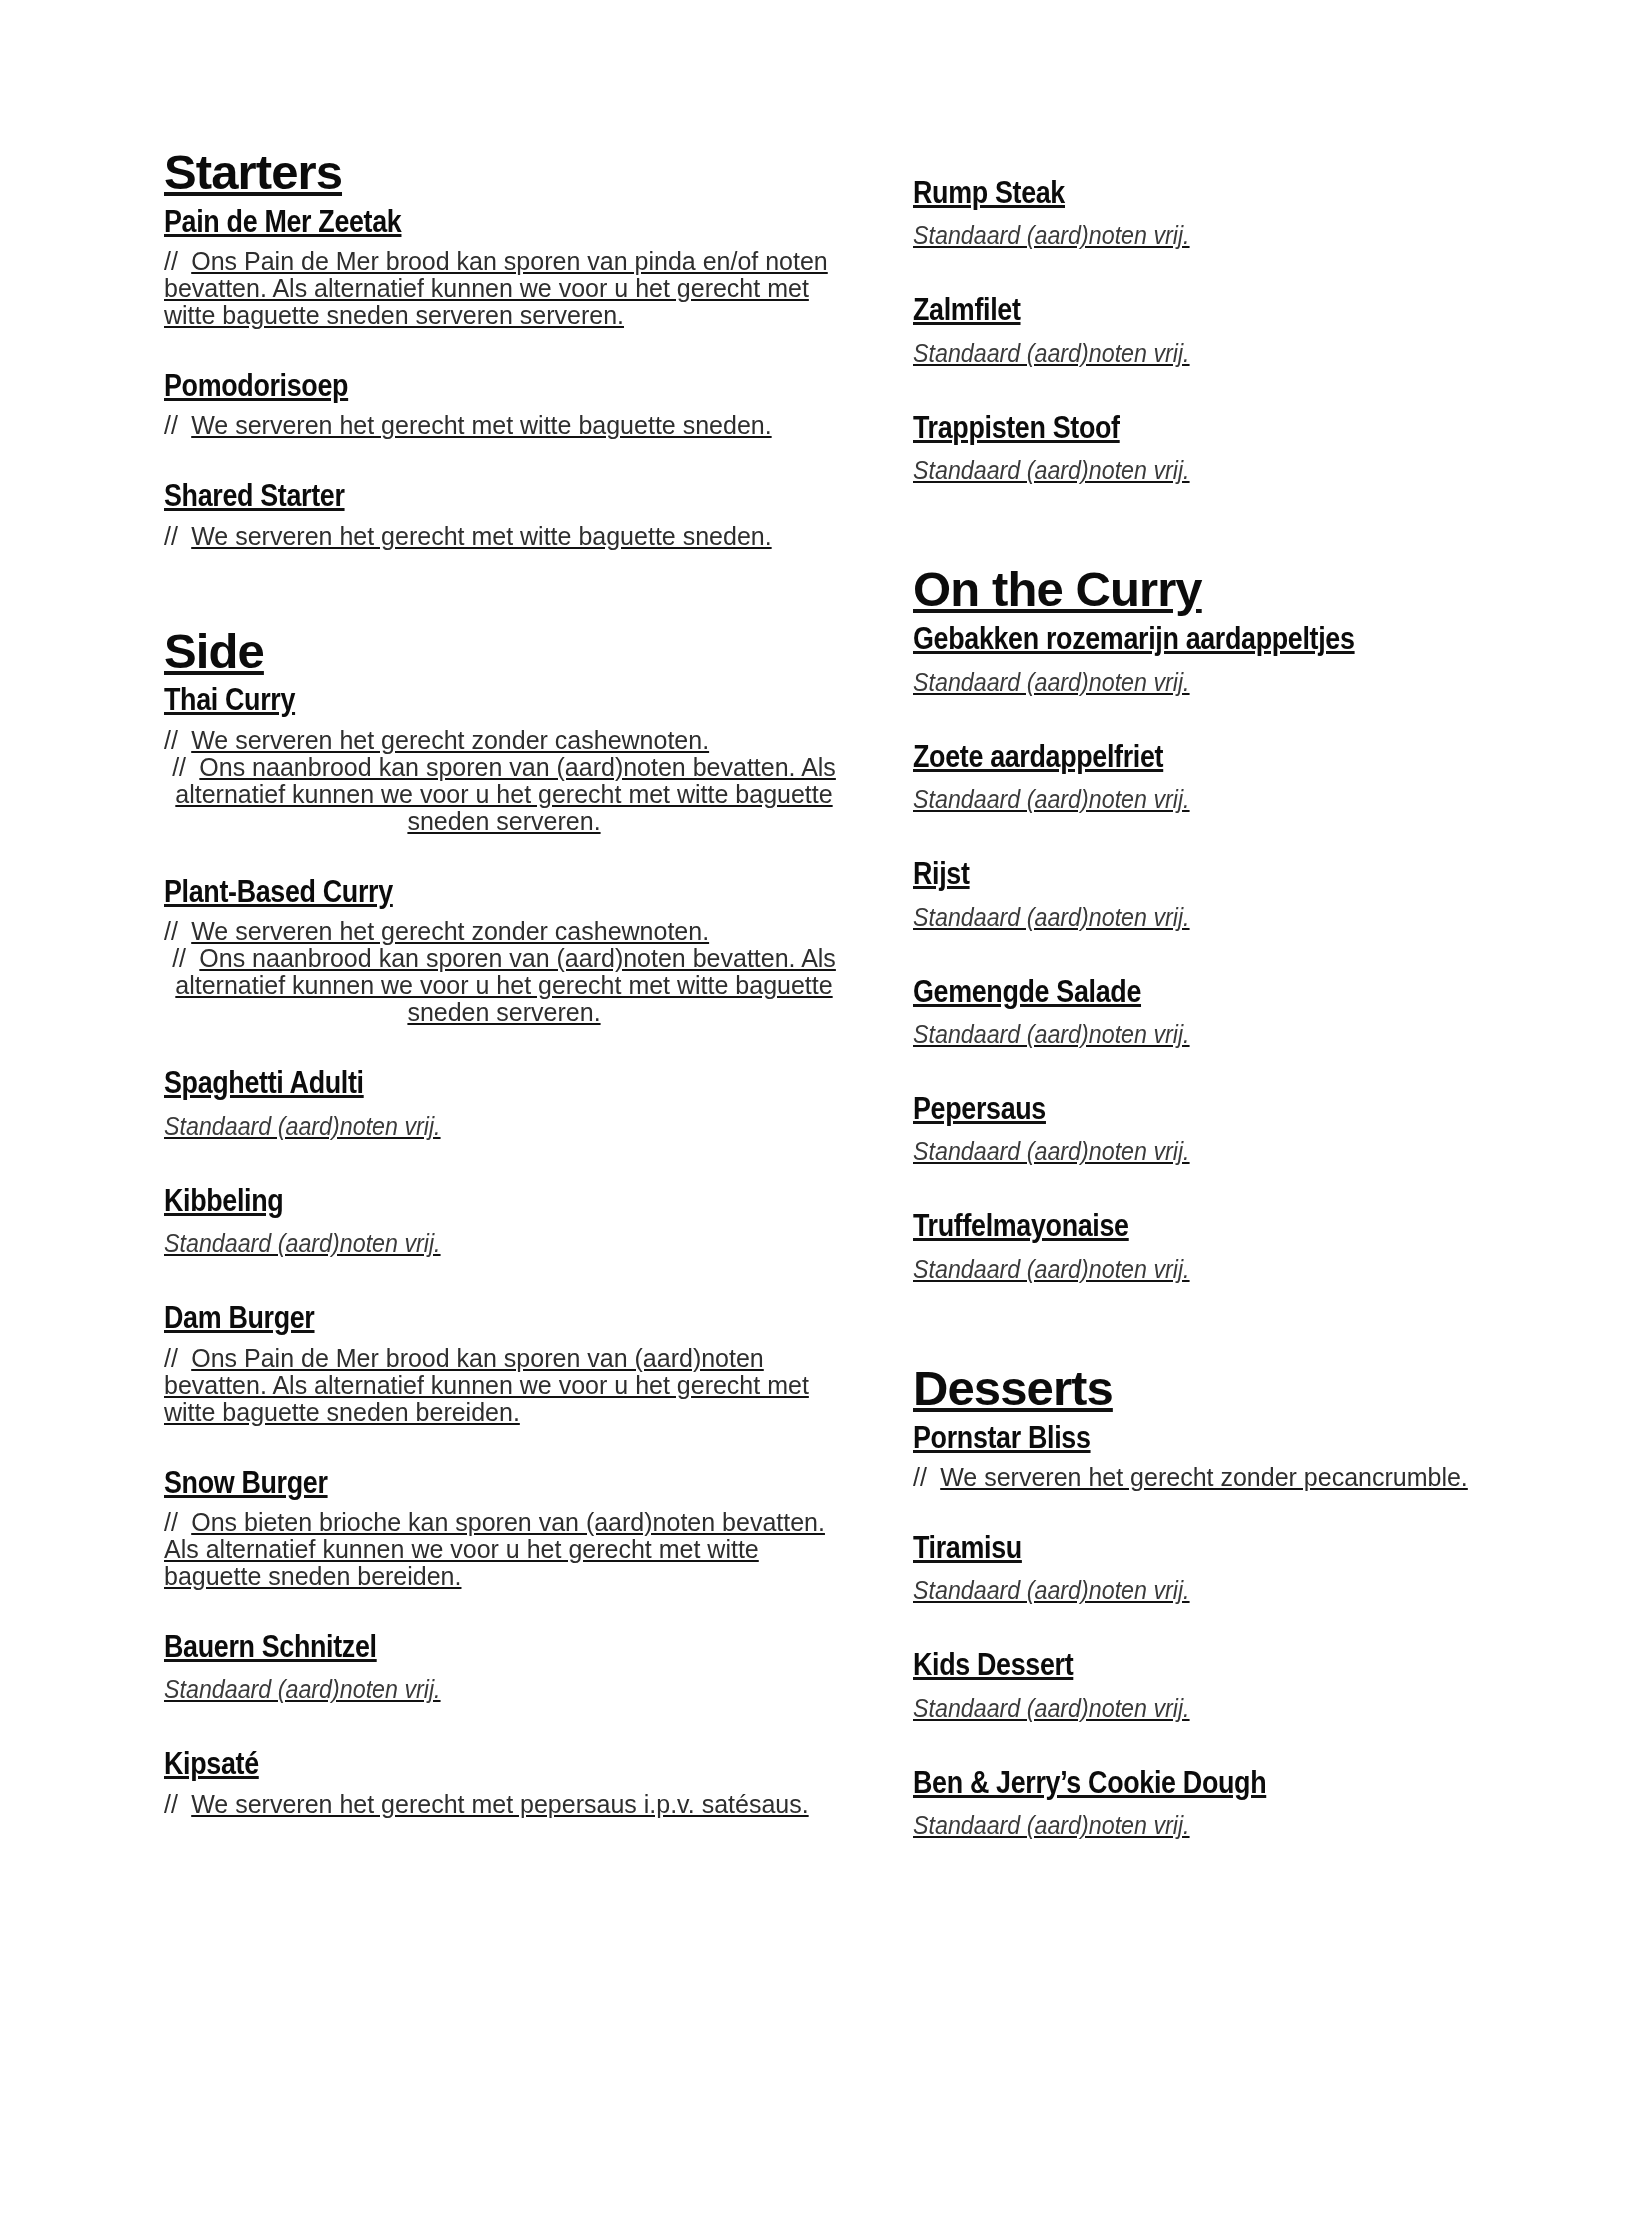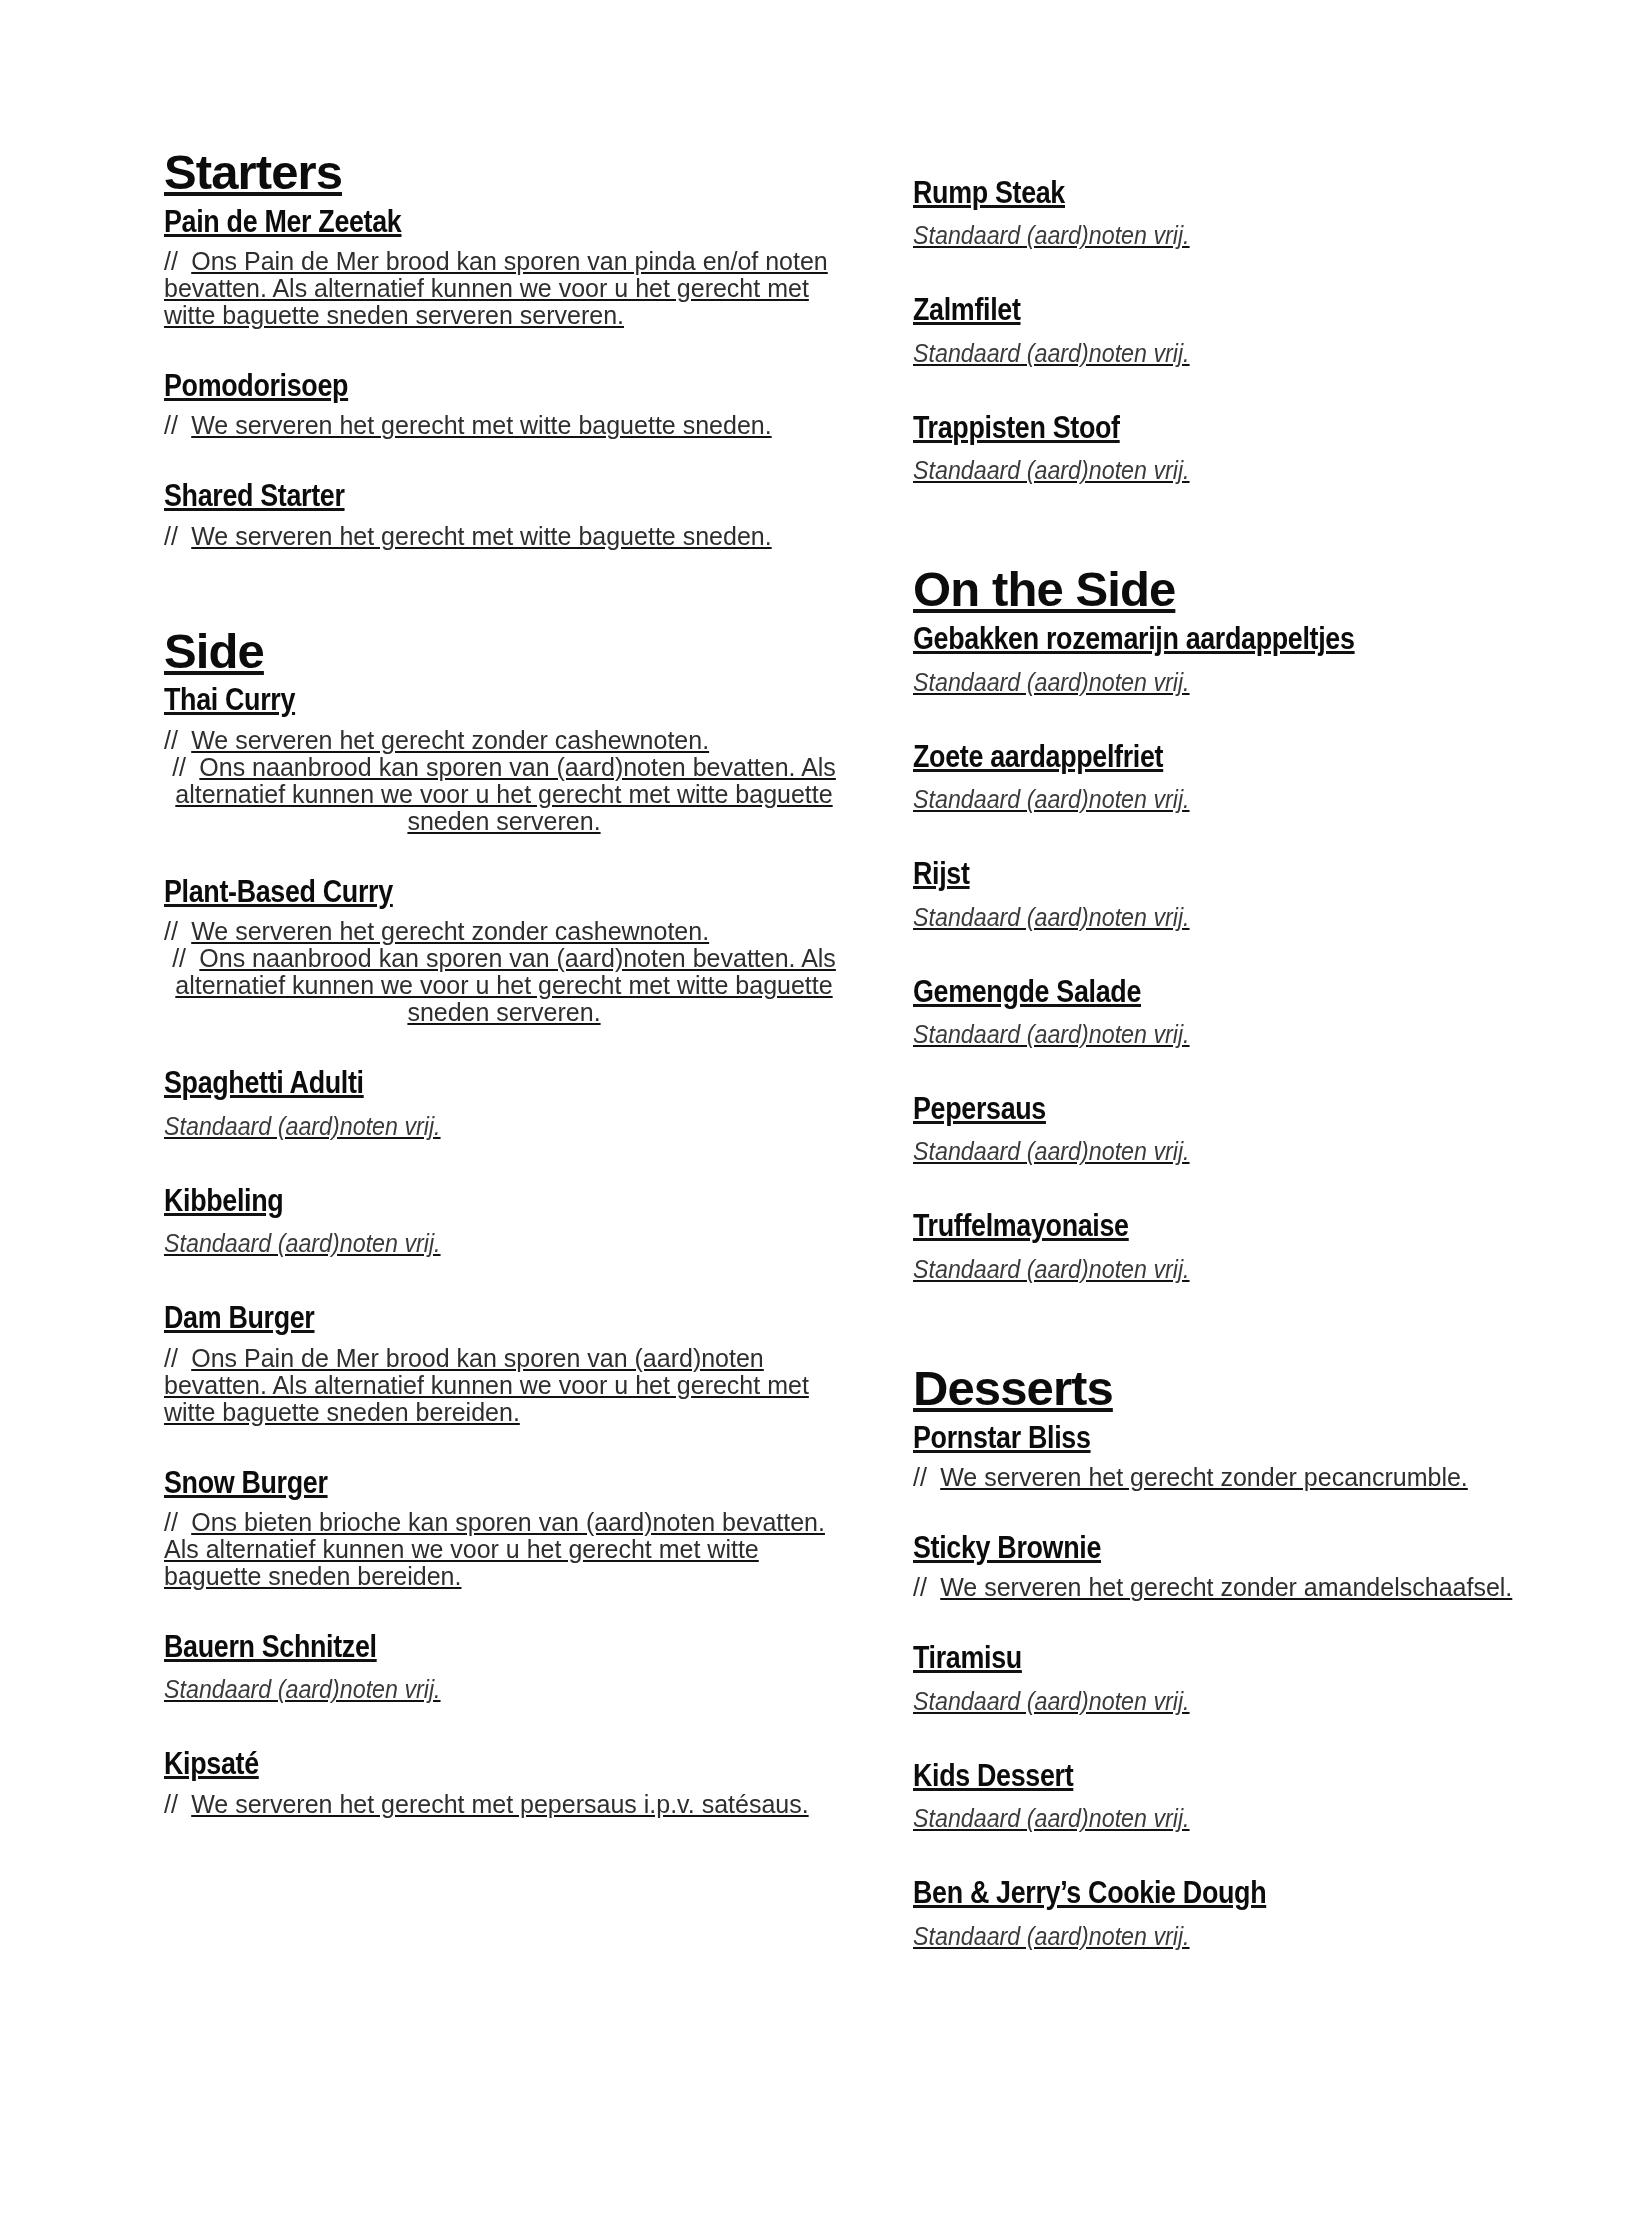--- a/index.html
+++ b/index.html
@@ -168,21 +168,21 @@
         <p class="allergen-free">Standaard (aard)noten vrij.</p>
       </div>
 
       <div class="item">
         <h2 class="dish-name">Trappisten Stoof</h2>
         <p class="allergen-free">Standaard (aard)noten vrij.</p>
       </div>
     </section>
 
     <section class="section">
-      <h1 class="section-title">On the Side</h1>
+      <h1 class="section-title">On the Curry</h1>
 
       <div class="item">
         <h2 class="dish-name">Gebakken rozemarijn aardappeltjes</h2>
         <p class="allergen-free">Standaard (aard)noten vrij.</p>
       </div>
 
       <div class="item">
         <h2 class="dish-name">Zoete aardappelfriet</h2>
         <p class="allergen-free">Standaard (aard)noten vrij.</p>
       </div>
@@ -209,24 +209,20 @@
     </section>
 
     <section class="section">
       <h1 class="section-title">Desserts</h1>
 
       <div class="item">
         <h2 class="dish-name">Pornstar Bliss</h2>
         <p class="note"><span class="slashes">//</span><span>We serveren het gerecht zonder pecancrumble.</span></p>
       </div>
 
-      <div class="item">
-        <h2 class="dish-name">Sticky Brownie</h2>
-        <p class="note"><span class="slashes">//</span><span>We serveren het gerecht zonder amandelschaafsel.</span></p>
-      </div>
 
       <div class="item">
         <h2 class="dish-name">Tiramisu</h2>
         <p class="allergen-free">Standaard (aard)noten vrij.</p>
       </div>
 
       <div class="item">
         <h2 class="dish-name">Kids Dessert</h2>
         <p class="allergen-free">Standaard (aard)noten vrij.</p>
       </div>

